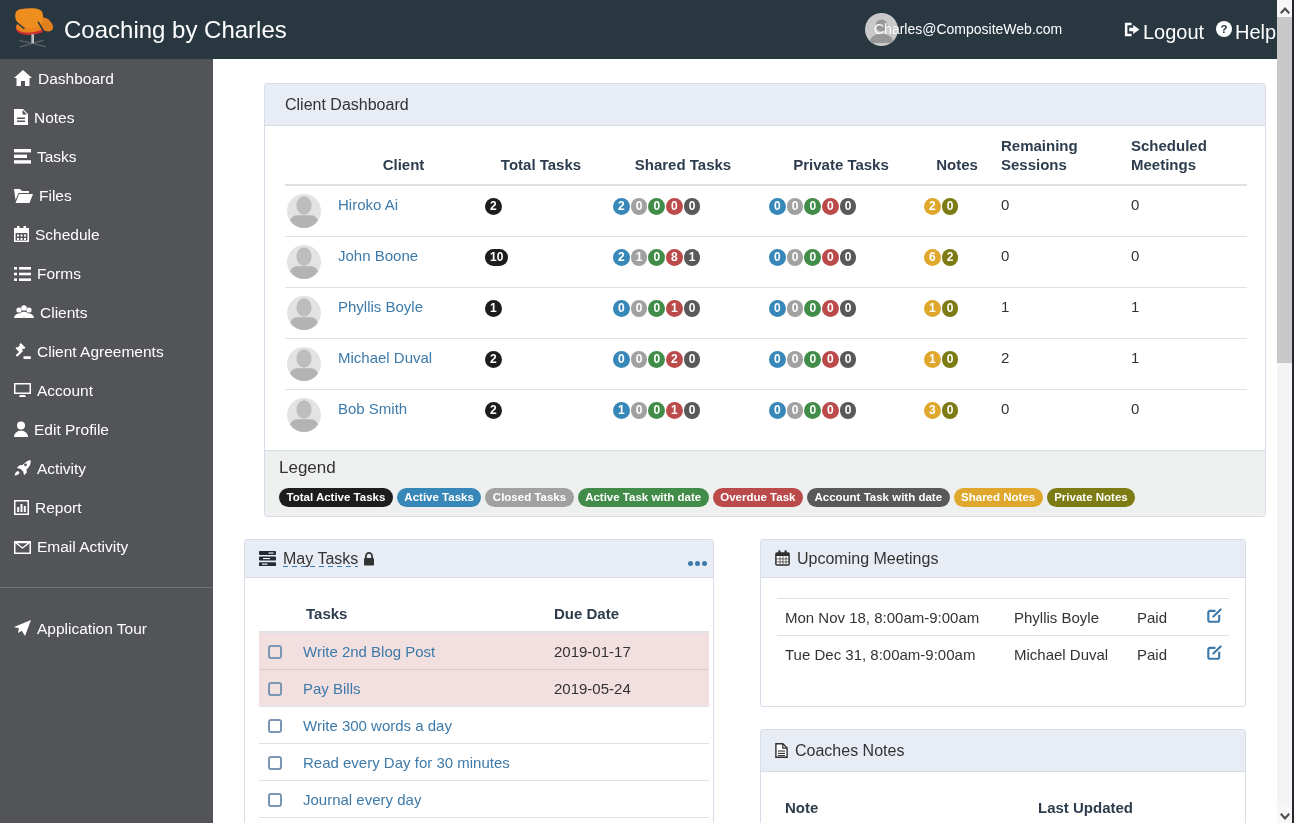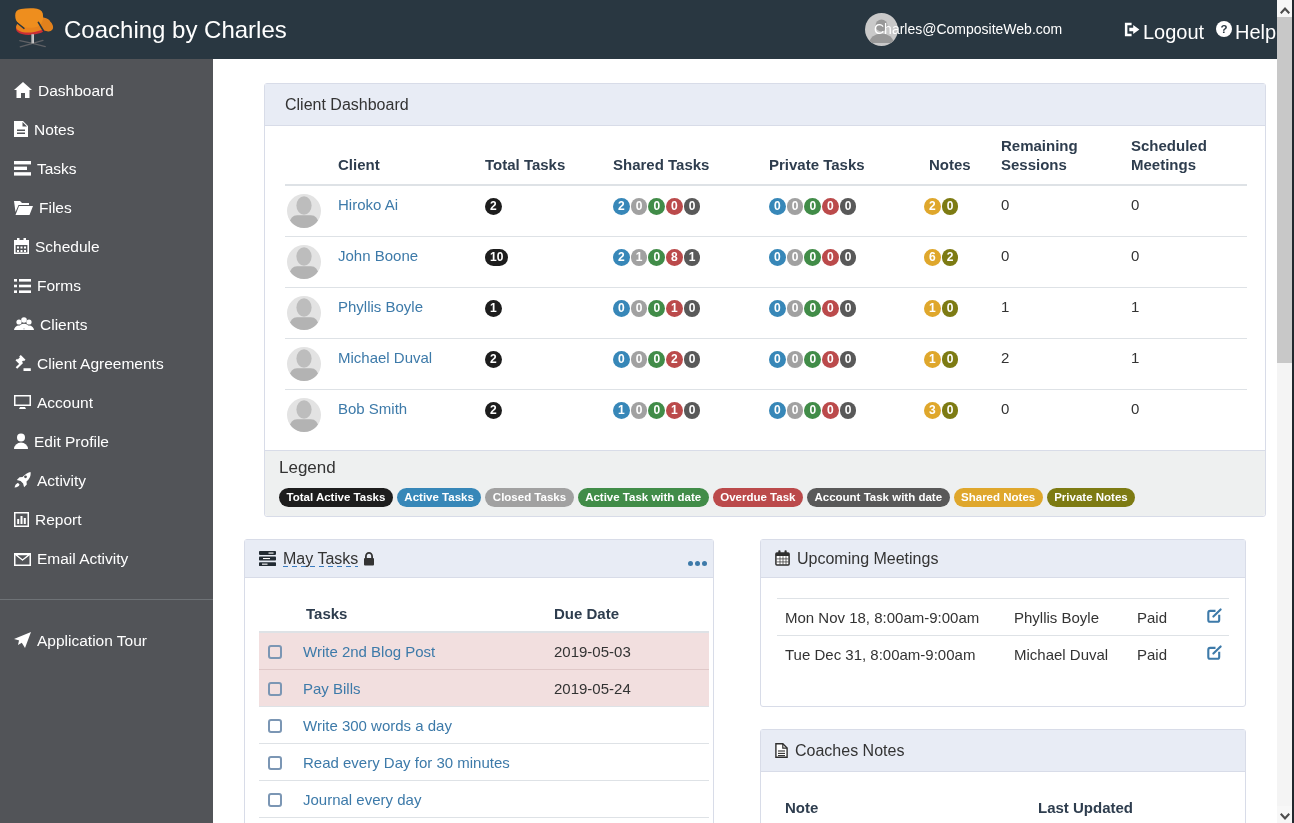--- a/index.html
+++ b/index.html
@@ -10,38 +10,38 @@
 #navbar { position:absolute; left:0; top:0; width:1292px; height:59px; background:#293741; }
 #logo { position:absolute; left:13px; top:7px; }
 #brand { position:absolute; left:64px; top:17px; font-size:24px; color:#fff; line-height:26px; }
 #nav-avatar { position:absolute; left:865px; top:13px; width:33px; height:33px; border-radius:50%; overflow:hidden; }
 #nav-email { position:absolute; left:874px; top:21px; color:#fff; font-size:14px; }
 .nav-link { position:absolute; top:21px; color:#fff; font-size:20px; }
 #logout-ic { position:absolute; left:1124px; top:22px; }
 #help-ic { position:absolute; left:1216px; top:21px; }
 
 
-#sidebar { position:absolute; left:0; top:59px; width:213px; height:764px; background:#525458; padding-top:12px; }
+#sidebar { position:absolute; left:0; top:59px; width:213px; height:764px; background:#525458; }
 .sitem { height:39px; padding:10px 0 10px 14px; color:#fff; font-size:15.5px; line-height:19px; white-space:nowrap; }
 .sitem svg { vertical-align:-2px; margin-right:6px; }
 #sep { border:none; border-top:1px solid #6e7276; margin:21px 0 0 0; }
 #apptour { margin-top:21px; }
 
 
 .card { position:absolute; background:#fff; border:1px solid #d8dce8; border-radius:3px; }
 .chead { background:#e8ecf5; border-bottom:1px solid #d8dce8; color:#333; font-size:16px; line-height:19px; }
 .card a { color:#3d7aa9; text-decoration:none; }
 
 
 #card1 { left:244px; top:83px; width:1002px; height:434px;margin-left:20px; }
 #card1 .chead { padding:11px 20px; }
 #card1 .cbody { padding:10px 20px 0 20px; }
 table { border-collapse:collapse; }
 #t1 { width:962px; table-layout:fixed; }
-#t1 th { font-weight:bold; color:#2e3d4e; font-size:15px; line-height:19px; padding:0 8px 10px 8px; vertical-align:bottom; border-bottom:2px solid #dee2e6; text-align:left; }
+#t1 th { font-weight:bold; color:#2e3d4e; font-size:15px; line-height:19px; padding:0 8px 10px 8px; vertical-align:bottom; border-bottom:2px solid #dee2e6; text-align:center; }
 #t1 td { padding:9px 8px; vertical-align:top; border-top:1px solid #dee2e6; font-size:15px; line-height:19px; }
 #t1 tr td:first-child { padding:8px 8px 8px 2px; }
 #t1 .ctr { text-align:center; }
 #t1 .ctr { text-align:left; }
 #t1 td:nth-child(6) { padding-left:3px; }
 .avatar { width:34px; height:34px; border-radius:50%; overflow:hidden; }
 
 .pill { display:inline-block; min-width:8px; padding:2px 5px; font-size:12px; font-weight:bold; line-height:13px; color:#fff; text-align:center; border-radius:9px; margin-right:1px; }
 .p-blk { background:#1d1d1d; }
 .p-blu { background:#3787b8; }
@@ -341,21 +341,21 @@
           <tr>
             <th></th>
             <th>Tasks</th>
             <th>Due Date</th>
           </tr>
         </thead>
       <tbody>
         <tr class="due">
             <td style="padding-left:9px;"><span class="cb"></span></td>
             <td><a href="#">Write 2nd Blog Post</a></td>
-            <td>2019-05-03</td>
+            <td>2019-01-17</td>
           </tr>
         <tr class="due">
             <td style="padding-left:9px;"><span class="cb"></span></td>
             <td><a href="#">Pay Bills</a></td>
             <td>2019-05-24</td>
           </tr>
         <tr>
             <td style="padding-left:9px;"><span class="cb"></span></td>
             <td><a href="#">Write 300 words a day</a></td>
             <td></td>

